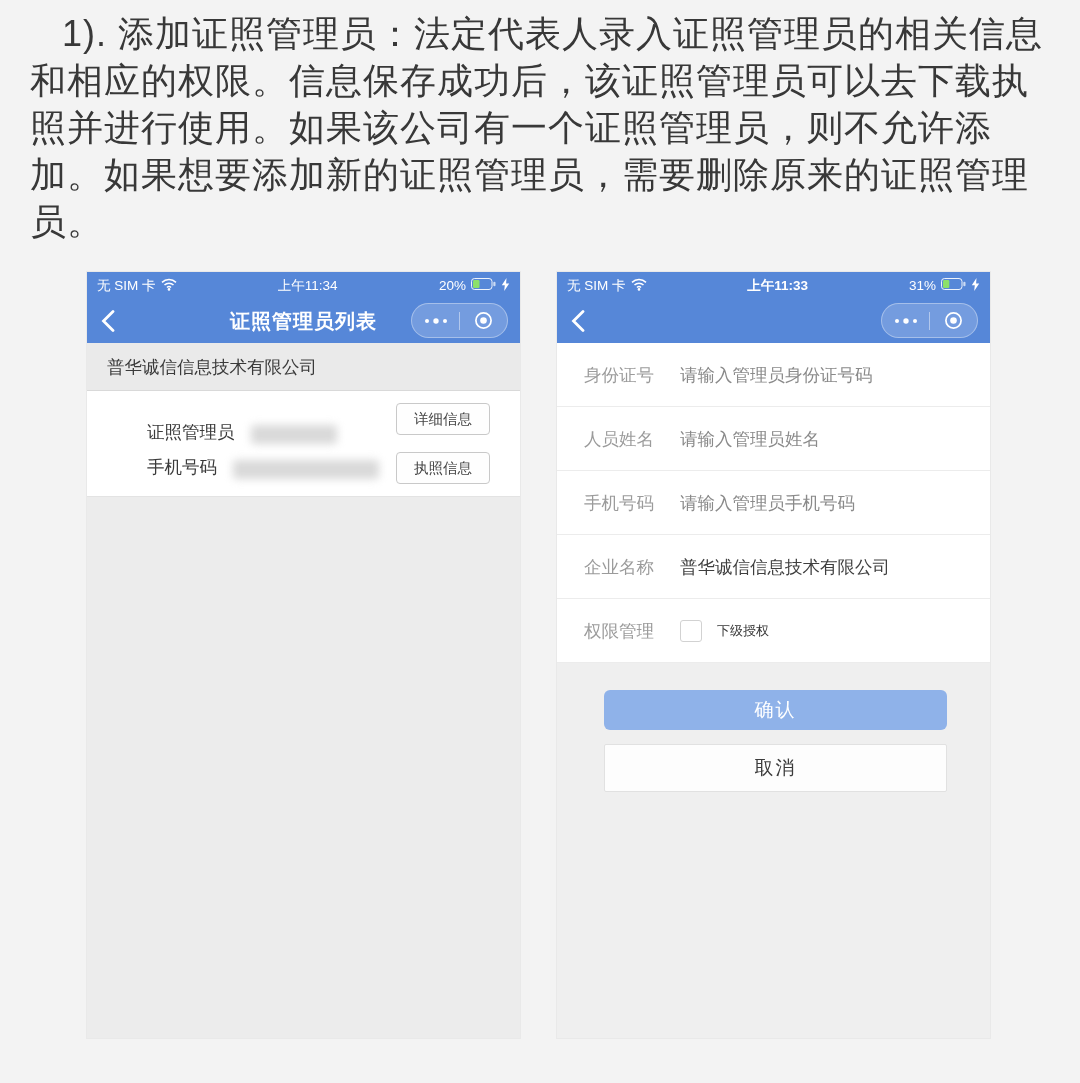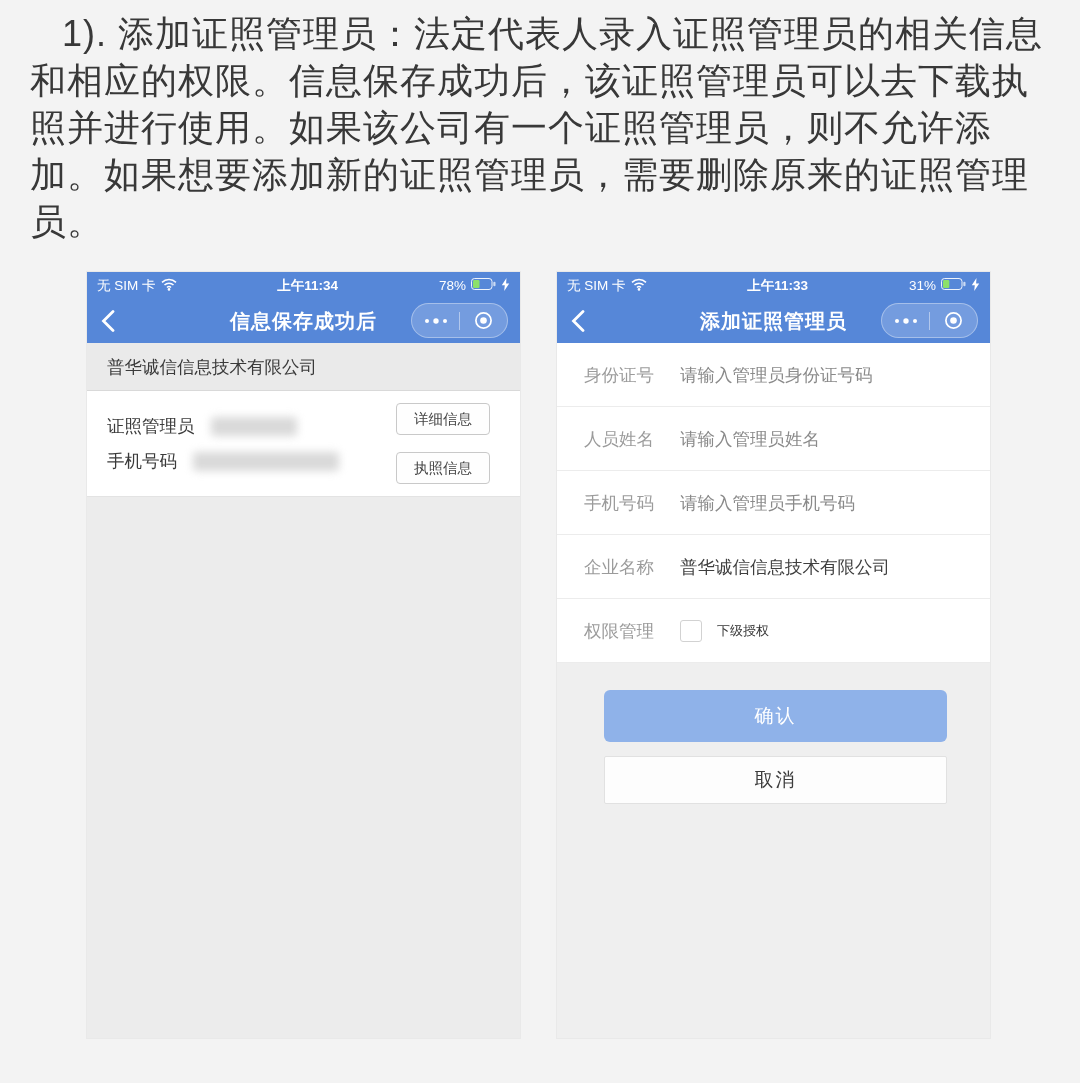--- a/index.html
+++ b/index.html
@@ -57,21 +57,21 @@
   .company-row {
     height:48px; line-height:48px; background:#eaeaea;
     border-bottom:1px solid #d9d9d9; padding-left:20px;
     font-size:17.5px; color:#3a3a3a; flex:none;
   }
   .admin-card {
     background:#fff; border-bottom:1px solid #e3e3e3;
     padding:12px 30px 12px 20px;
     display:flex; justify-content:space-between; align-items:center; flex:none;
   }
-  .admin-rows .admin-line { display:flex; align-items:center; height:35px; font-size:17.5px; color:#3a3a3a; }
+  .admin-rows .admin-line { display:flex; align-items:flex-end; height:35px; font-size:17.5px; color:#3a3a3a;margin-left:40px; }
   .redacted {
     display:inline-block; height:19px; background:#d9d9d9;
     border-radius:3px; margin-left:16px; filter:blur(4px);
   }
   .redacted.short { width:86px; }
   .redacted.long  { width:146px; }
   .admin-btns { display:flex; flex-direction:column; gap:17px; }
   .mini-btn {
     font-family:"Liberation Sans", sans-serif;
     font-size:14.5px; color:#444; background:#fefefe;
@@ -88,21 +88,21 @@
   .form-value { font-size:17.5px; color:#8a8a8a; }
   .form-value.filled { color:#3f3f3f; }
   .checkbox {
     width:22px; height:22px; background:#fff;
     border:1px solid #d2d2d2; border-radius:3px; cursor:pointer;
   }
   .checkbox-label { font-size:13px; color:#363636; margin-left:15px; }
   
   .bottom-area { flex:1; background:#efefef; padding-top:27px; }
   .btn-confirm {
-    display:block; width:343px; height:52px; margin:0 auto 0 47px;
+    display:block; width:343px; height:40px; margin:0 auto 0 47px;
     background:#8fb2e9; border:none; border-radius:6px;
     color:#fff; font-size:19px; letter-spacing:2px; cursor:pointer;
     font-family:"Liberation Sans", sans-serif;
   }
   .btn-cancel {
     display:block; width:343px; height:48px; margin:14px auto 0 47px;
     background:#fdfdfd; border:1px solid #e1e1e1; border-radius:2px;
     color:#3c3c3c; font-size:19px; letter-spacing:2px; cursor:pointer;
     font-family:"Liberation Sans", sans-serif;
   }
@@ -123,23 +123,23 @@
         <span>无 SIM 卡</span>
         <span>
           <svg width="16" height="13" viewBox="0 0 16 13">
             <path d="M1 4.4 a10 10 0 0 1 14 0" stroke="#fff" stroke-width="1.5" fill="none"></path>
             <path d="M3.5 7 a6.4 6.4 0 0 1 9 0" stroke="#fff" stroke-width="1.5" fill="none"></path>
             <path d="M6 9.5 a2.9 2.9 0 0 1 4 0" stroke="#fff" stroke-width="1.5" fill="none"></path>
             <circle cx="8" cy="11.4" r="1.3" fill="#fff"></circle>
           </svg>
         </span>
       </span>
-      <span style="font-weight:bold">上午11:34</span>
+      <span style="font-weight:normal">上午11:34</span>
       <span class="sb-right">
-        <span>78%</span>
+        <span>20%</span>
         <span>
           <svg width="25" height="12" viewBox="0 0 25 12">
             <rect x="0.5" y="0.5" width="20.5" height="11" rx="3" fill="none" stroke="#fff" opacity="0.9"></rect>
             <rect x="2" y="2" width="6.5" height="8" rx="1.2" fill="#8ce06a"></rect>
             <rect x="22.3" y="3.7" width="2.2" height="4.6" rx="1.1" fill="#fff" opacity="0.7"></rect>
           </svg>
         </span>
         <span>
           <svg width="9" height="13" viewBox="0 0 9 13">
               <path d="M5.5 0 L0.8 7.3 H3.8 L3.2 13 L8.2 5.6 H5.1 Z" fill="#fff"></path>
@@ -147,21 +147,21 @@
         </span>
       </span>
     </div>
 
     <div class="navbar">
       <span class="back-btn">
         <svg width="14" height="22" viewBox="0 0 14 22">
             <path d="M12 1.5 L2.5 11 L12 20.5" stroke="#fff" stroke-width="2.8" fill="none" stroke-linecap="round"></path>
           </svg>
       </span>
-      <span class="nav-title">信息保存成功后</span>
+      <span class="nav-title">证照管理员列表</span>
       <span class="capsule">
         <span class="capsule-half">
           <svg width="26" height="8" viewBox="0 0 26 8">
             <circle cx="4" cy="4" r="2" fill="#fff"></circle>
               <circle cx="13" cy="4" r="2.7" fill="#fff"></circle>
               <circle cx="22" cy="4" r="2" fill="#fff"></circle>
           </svg>
         </span>
         <span class="capsule-divider"></span>
         <span class="capsule-half">
@@ -225,21 +225,20 @@
         </span>
       </span>
     </div>
 
     <div class="navbar">
       <span class="back-btn">
         <svg width="14" height="22" viewBox="0 0 14 22">
             <path d="M12 1.5 L2.5 11 L12 20.5" stroke="#fff" stroke-width="2.8" fill="none" stroke-linecap="round"></path>
           </svg>
       </span>
-      <span class="nav-title">添加证照管理员</span>
       <span class="capsule">
         <span class="capsule-half">
           <svg width="26" height="8" viewBox="0 0 26 8">
             <circle cx="4" cy="4" r="2" fill="#fff"></circle>
               <circle cx="13" cy="4" r="2.7" fill="#fff"></circle>
               <circle cx="22" cy="4" r="2" fill="#fff"></circle>
           </svg>
         </span>
         <span class="capsule-divider"></span>
         <span class="capsule-half">

